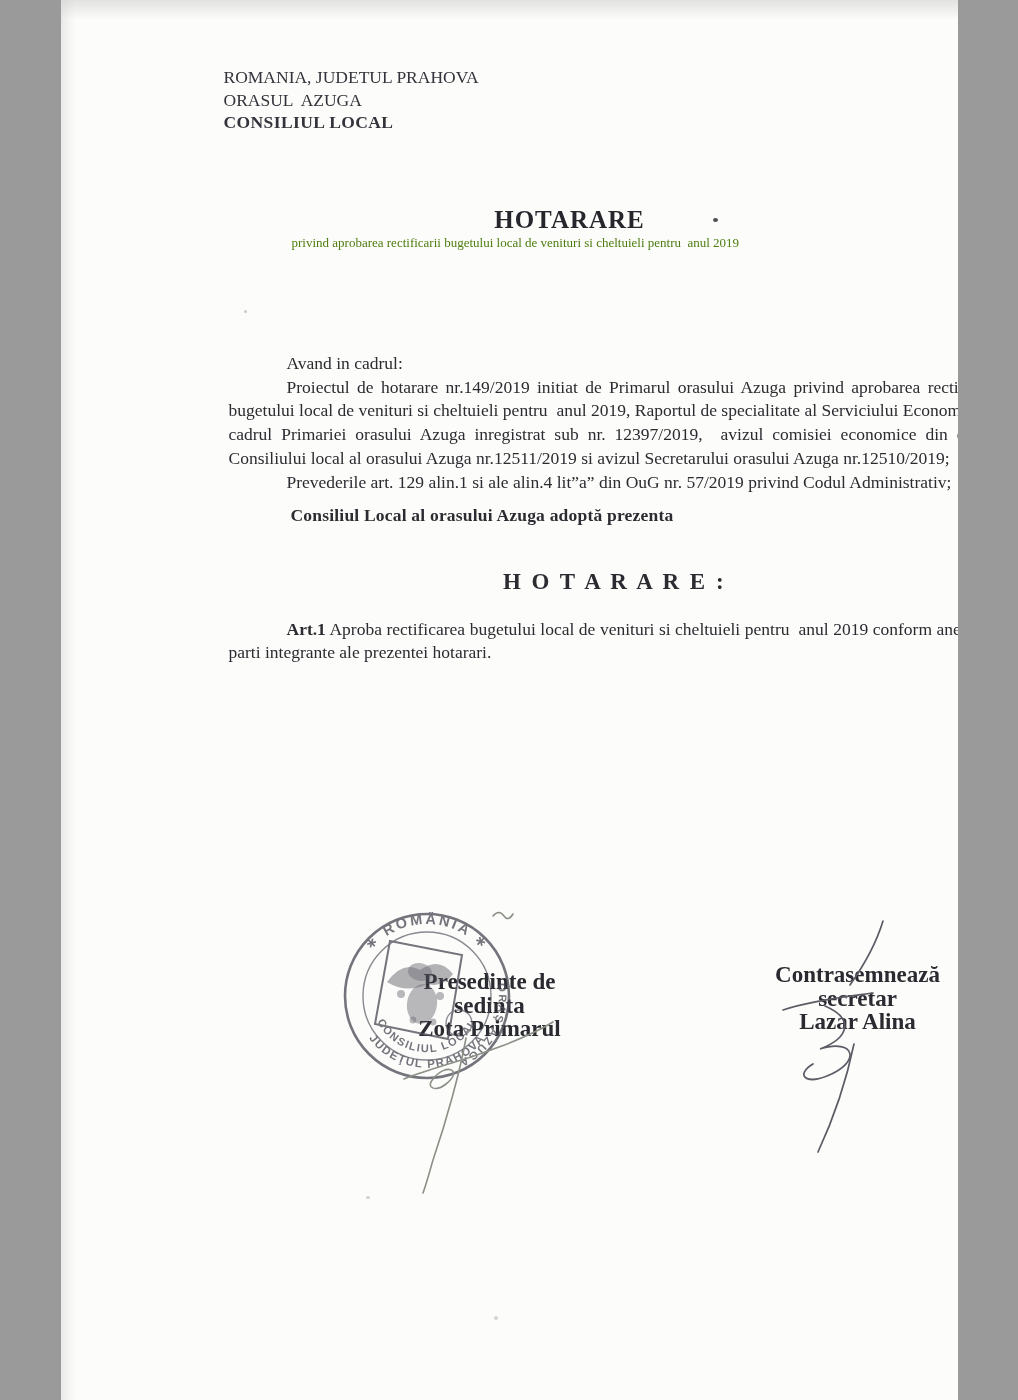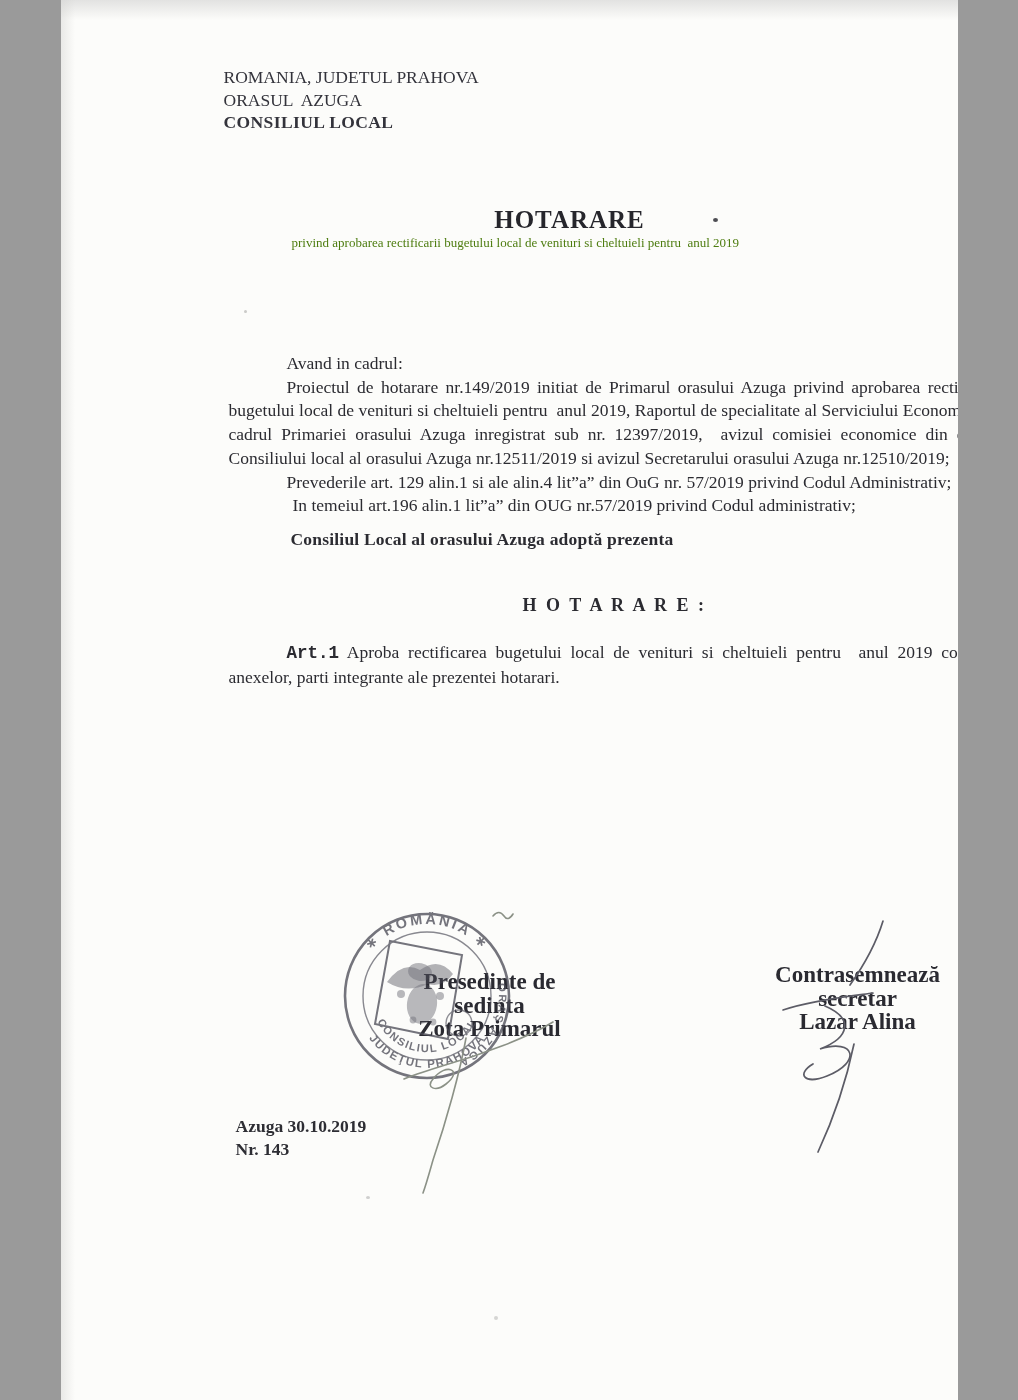--- a/index.html
+++ b/index.html
@@ -30,24 +30,24 @@
   .title{position:absolute;left:0;top:206px;width:1018px;text-align:center;
     font-size:25px;font-weight:bold;letter-spacing:1px;color:#26262c;}
   .subtitle{position:absolute;left:231px;top:235px;width:700px;font-size:13px;color:#4d7c0f;}
   
   .body{position:absolute;left:168px;top:352px;width:772px;
     font-size:17.5px;line-height:23.7px;text-align:justify;color:#2b2b31;}
   .body p{margin:0;}
   .ind{text-indent:58px;}
   .ind2{text-indent:64px;}
   .adoption{font-weight:bold;text-indent:62px;margin-top:10px !important;letter-spacing:.2px;}
-  .decision{font-weight:bold;text-align:center;letter-spacing:2.5px;margin-top:42px !important;font-size:18px;}
+  .decision{font-weight:bold;text-align:center;letter-spacing:2.5px;margin-top:42px !important;font-size:23px;}
   .art1{margin-top:24px !important;}
   .art2{margin-top:39px !important;}
-  .art-lead{font-weight:bold;font-family:Liberation Mono, monospace;}
+  .art-lead{font-weight:bold;}
   
   .sigblock{position:absolute;font-size:23px;font-weight:bold;line-height:23.5px;text-align:center;color:#2a2a31;}
   .sig-left{left:336px;top:970px;width:186px;}
   .sig-right{left:690px;top:963px;width:214px;}
   
   .footer{position:absolute;left:175px;top:1115px;font-size:17.5px;font-weight:bold;line-height:23px;color:#2d2d33;}
   
   .stamp{position:absolute;left:282px;top:912px;width:168px;height:168px;opacity:.78;}
   .sig-overlay{position:absolute;left:0;top:0;width:1018px;height:1400px;pointer-events:none;}
   .stamp text{font-family:"Liberation Sans","DejaVu Sans",sans-serif;fill:#4e4e59;}
@@ -73,21 +73,20 @@
     <div class="b3">CONSILIUL LOCAL</div>
   </div>
 
   <div class="title">HOTARARE</div>
   <div class="subtitle bindtext">privind aprobarea rectificarii bugetului local de venituri si cheltuieli pentru  anul 2019</div>
 
   <div class="body">
     <p class="ind">Avand in cadrul:</p>
     <p class="ind bindtext">Proiectul de hotarare nr.149/2019 initiat de Primarul orasului Azuga privind aprobarea rectificarii bugetului local de venituri si cheltuieli pentru  anul 2019, Raportul de specialitate al Serviciului Economic din cadrul Primariei orasului Azuga inregistrat sub nr. 12397/2019,  avizul comisiei economice din cadrul Consiliului local al orasului Azuga nr.12511/2019 si avizul Secretarului orasului Azuga nr.12510/2019;</p>
     <p class="ind bindtext">Prevederile art. 129 alin.1 si ale alin.4 lit”a” din OuG nr. 57/2019 privind Codul Administrativ;</p>
-    <p class="ind2 bindtext">In temeiul art.196 alin.1 lit”a” din OUG nr.57/2019 privind Codul administrativ;</p>
     <p class="adoption">Consiliul Local al orasului Azuga adoptă prezenta</p>
     <p class="decision">H O T A R A R E :</p>
     <p class="ind art1"><span class="art-lead">Art.1</span><span class="bindtext"> Aproba rectificarea bugetului local de venituri si cheltuieli pentru  anul 2019 conform anexelor, parti integrante ale prezentei hotarari.</span></p>
   </div>
 
   <div class="sigblock sig-left">
     <div>Presedinte de sedinta</div>
     <div>Zota Primarul</div>
   </div>
   <div class="sigblock sig-right">
@@ -138,18 +137,14 @@
       <path d="M 405,1038 C 399,1072 385,1122 372,1160 C 368,1174 365,1185 362,1193"></path>
     </g>
     <g fill="none" stroke="#5c5c66" stroke-width="1.7" stroke-linecap="round">
       <path d="M 822,921 C 815,944 801,968 789,985"></path>
       <path d="M 722,1010 C 751,1000 790,996 812,993"></path>
       <path d="M 764,1006 c 28,12 26,31 -5,43 c 35,-11 42,13 7,27 c -23,9 -31,-2 -14,-12"></path>
       <path d="M 793,1044 C 783,1092 770,1124 757,1152"></path>
     </g>
   </svg>
 
-  <div class="footer">
-    <div>Azuga 30.10.2019</div>
-    <div>Nr. 143</div>
-  </div>
 
 </div>
 
 </body></html>

